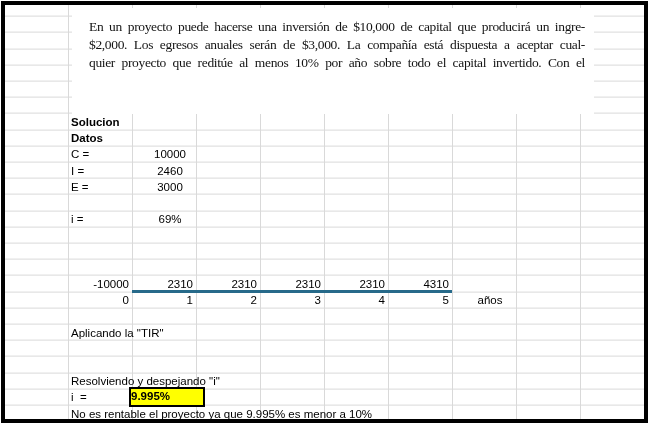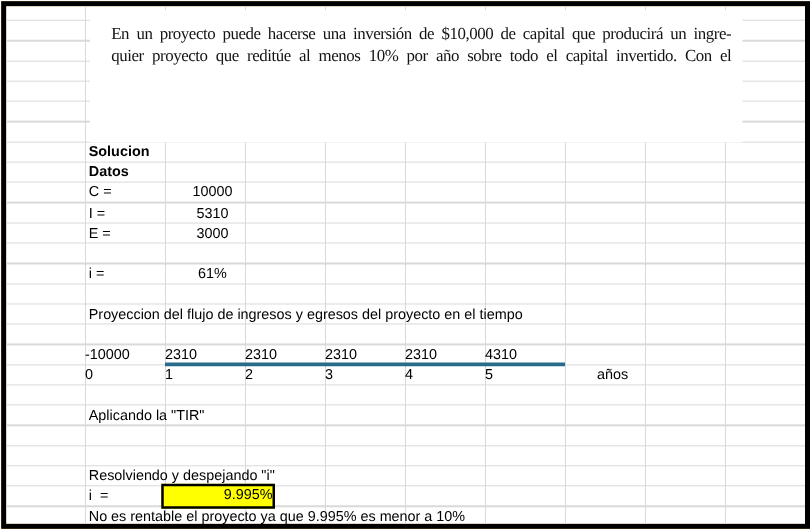--- a/index.html
+++ b/index.html
@@ -37,71 +37,69 @@
   }
   .bold { font-weight:700; }
   .lab  { left:66px; }
   .colB { left:63px;  width:64px; }
   .colC { left:127px; width:64px; }
   .colD { left:191px; width:64px; }
   .colE { left:255px; width:64px; }
   .colF { left:319px; width:64px; }
   .colG { left:383px; width:64px; }
   .colH { left:447px; width:64px; }
-  .num  { padding-right:3px; }
+  .num  { text-align:right; padding-right:3px; }
   .ctr  { text-align:center;padding-left:12px; }
   .cfline {
     position:absolute; left:127px; top:14.3px; width:320px; height:2.6px;
     background:#276a8a;
   }
   .res {
-    position:absolute; left:124px; top:-2.5px; width:91px; height:20.5px;
+    position:absolute; left:124px; top:-2.5px; width:76px; height:20.5px;
     background:#ffff00; border:2.5px solid #000000;
-    text-align:right; font-weight:400; font-size:11.5px; line-height:15px;
+    text-align:left; font-weight:700; font-size:11.5px; line-height:15px;
   }
 </style>
 </head>
 <body>
 
 <div class="frame">
   <div class="sheet">
 
     <div class="problem-box">
       <div class="pline">En un proyecto puede hacerse una inversión de $10,000 de capital que producirá un ingre-</div>
+      <div class="pline">$2,000. Los egresos anuales serán de $3,000. La compañía está dispuesta a aceptar cual-</div>
       <div class="pline">quier proyecto que reditúe al menos 10% por año sobre todo el capital invertido. Con el</div>
     </div>
 
     <div class="row" style="top:109px">
       <span class="c lab bold">Solucion</span>
     </div>
 
     <div class="row" style="top:125.2px">
       <span class="c lab bold">Datos</span>
     </div>
 
     <div class="row" style="top:141.4px">
       <span class="c lab">C =</span>
       <span class="c colC ctr">10000</span>
     </div>
     <div class="row" style="top:157.6px">
       <span class="c lab">I =</span>
-      <span class="c colC ctr">5310</span>
+      <span class="c colC ctr">2460</span>
     </div>
     <div class="row" style="top:173.8px">
       <span class="c lab">E =</span>
       <span class="c colC ctr">3000</span>
     </div>
     <div class="row" style="top:206.2px">
       <span class="c lab">i =</span>
-      <span class="c colC ctr">61%</span>
+      <span class="c colC ctr">69%</span>
     </div>
 
-    <div class="row" style="top:238.6px">
-      <span class="c lab">Proyeccion del flujo de ingresos y egresos del proyecto en el tiempo</span>
-    </div>
 
     <div class="row" style="top:271px">
       <span class="c colB num">-10000</span>
       <span class="c colC num">2310</span>
       <span class="c colD num">2310</span>
       <span class="c colE num">2310</span>
       <span class="c colF num">2310</span>
       <span class="c colG num">4310</span>
       <div class="cfline"></div>
     </div>

